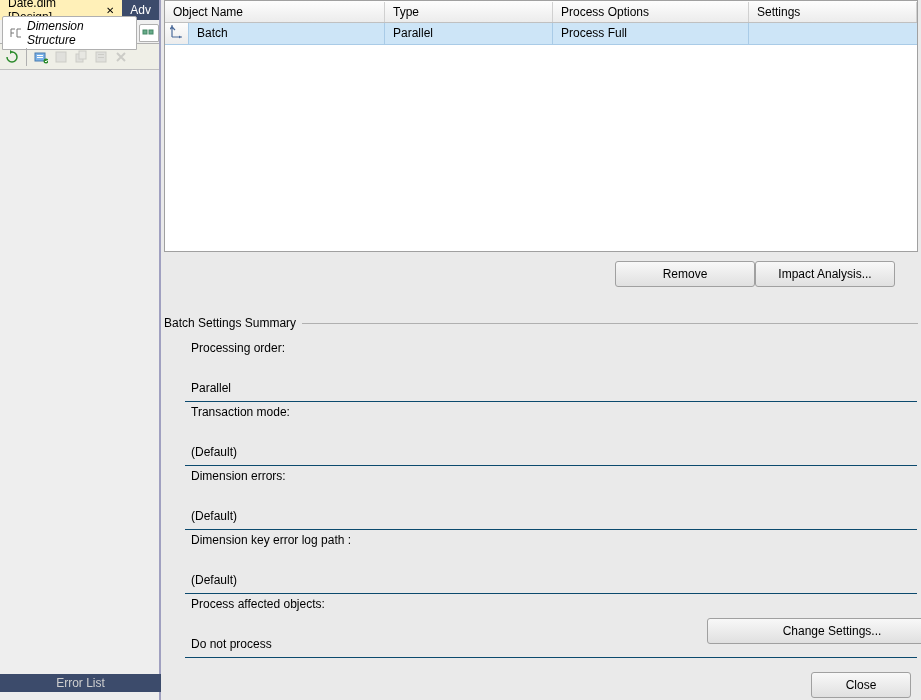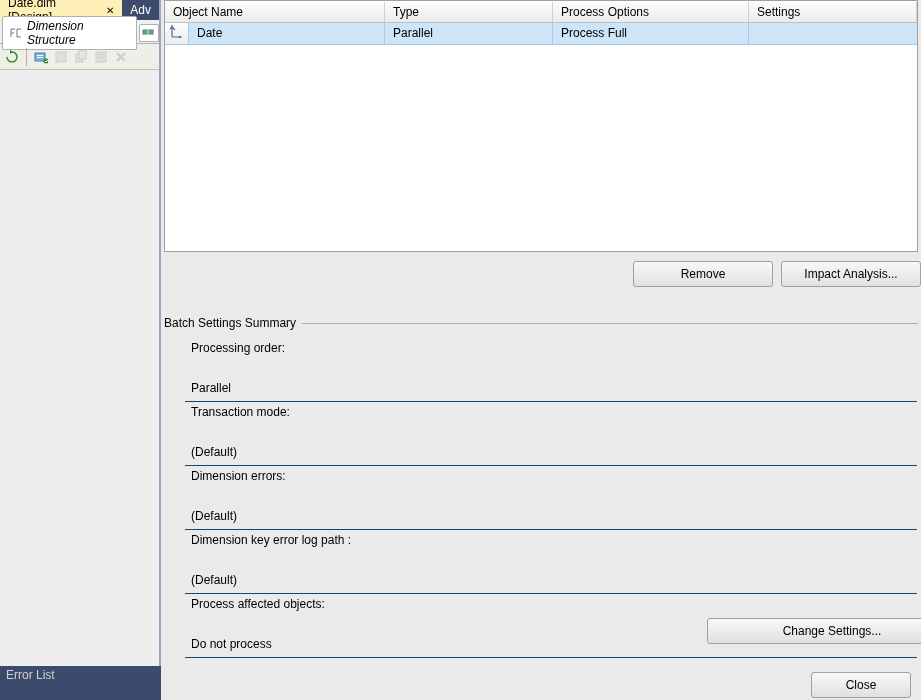--- a/index.html
+++ b/index.html
@@ -25,39 +25,39 @@
 .right-panel { position: absolute; left: 161px; top: 0; width: 760px; height: 700px; background: #eaeaea; }
 
 .grid-area { position: absolute; left: 3px; top: 0; width: 754px; height: 252px; background: #fff; border: 1px solid #a0a0a0; }
 .grid-header-row { display: flex; height: 22px; background: linear-gradient(#fdfdfd, #ececec); border-bottom: 1px solid #c0c0c0; align-items: center; }
 .grid-header-cell { border-right: 1px solid #d0d0d0; padding: 3px 8px; }
 .grid-body-row { display: flex; height: 22px; }
 .grid-body-row.selected { background: #cde5f7; border-bottom: 1px solid #a9cbe7; }
 .grid-row-icon-cell { width: 24px; display: flex; align-items: center; justify-content: center; border-right: 1px solid #a9cbe7; background: linear-gradient(#fdfdfd, #ececec); }
 .grid-cell { padding: 3px 8px; border-right: 1px solid #a9cbe7; }
 
-.mid-buttons { position: absolute; top: 261px; right: 0; display: flex; gap: 8px; }
+.mid-buttons { position: absolute; top: 261px; right: 26px; display: flex; }
 .btn { min-width: 140px; height: 26px; background: linear-gradient(#f8f8f8, #e0e0e0); border: 1px solid #a0a0a0; border-radius: 3px; cursor: pointer; padding: 0 14px; }
 .btn.primary { border: 1px solid #3399ff; box-shadow: 0 0 2px #3399ff; }
 
 .section-header { position: absolute; left: 3px; top: 316px; width: 754px; display: flex; align-items: center; gap: 6px; }
 .section-header .label { white-space: nowrap; }
 .section-header .line { flex: 1; height: 1px; background: #b0b0b0; }
 
 .summary-list { position: absolute; left: 24px; top: 338px; width: 732px; }
 .summary-row { height: 26px; padding: 5px 6px; border-bottom: 1px solid #0c4a6e; margin-top: 16px; }
 .summary-label-row { height: 22px; padding: 3px 6px; }
 
 .change-settings-area { position: absolute; left: 502px; top: 618px; }
 .change-btn { width: 250px; height: 26px; background: linear-gradient(#f8f8f8, #e0e0e0); border: 1px solid #a0a0a0; border-radius: 3px; cursor: pointer; margin-left: 44px; }
 
 .bottom-buttons { position: absolute; right: 10px; bottom: 2px; display: flex; gap: 8px; }
 .bottom-buttons .btn { min-width: 100px; }
 
-.footer-bar { position: absolute; left: 0; bottom: 0; width: 161px; height: 34px; background: #3c4b6b; color: #cfcfcf; font-size: 10px; padding: 2px 6px; overflow: hidden; }
+.footer-bar { position: absolute; left: 0; bottom: 8px; width: 161px; height: 18px; background: #3c4b6b; color: #cfcfcf; font-size: 10px; padding: 2px 6px; overflow: hidden; text-align: center; }
 </style>
 </head>
 <body>
 
 <div class="left-panel">
   <div class="tabs">
     <div class="tab active">
       <span>Date.dim [Design]</span>
       <span class="close-x">✕</span>
     </div>
@@ -141,21 +141,21 @@
       <div class="grid-row-icon-cell">
         <span>
           <svg width="14" height="14" viewBox="0 0 14 14">
               <path d="M2 12 L2 2 M2 12 L12 12 M2 2 L5 5 M2 2 L-1 5" stroke="#4a6a9a" stroke-width="1.2" fill="none"></path>
               <path d="M2 2 L2 -1" stroke="#4a6a9a" stroke-width="1.2"></path>
               <polygon points="2,1 0.5,3 3.5,3" fill="#4a6a9a"></polygon>
               <polygon points="11,12 9,10.5 9,13.5" fill="#4a6a9a"></polygon>
             </svg>
         </span>
       </div>
-      <div class="grid-cell" style="width:196px"><span>Date</span></div>
+      <div class="grid-cell" style="width:196px"><span>Batch</span></div>
       <div class="grid-cell" style="width:168px"><span>Parallel</span></div>
       <div class="grid-cell" style="width:196px"><span>Process Full</span></div>
       <div class="grid-cell" style="flex:1;border-right:none"><span></span></div>
     </div>
   </div>
 
   <div class="mid-buttons">
     <button class="btn">Remove</button>
     <button class="btn">Impact Analysis...</button>
   </div>

